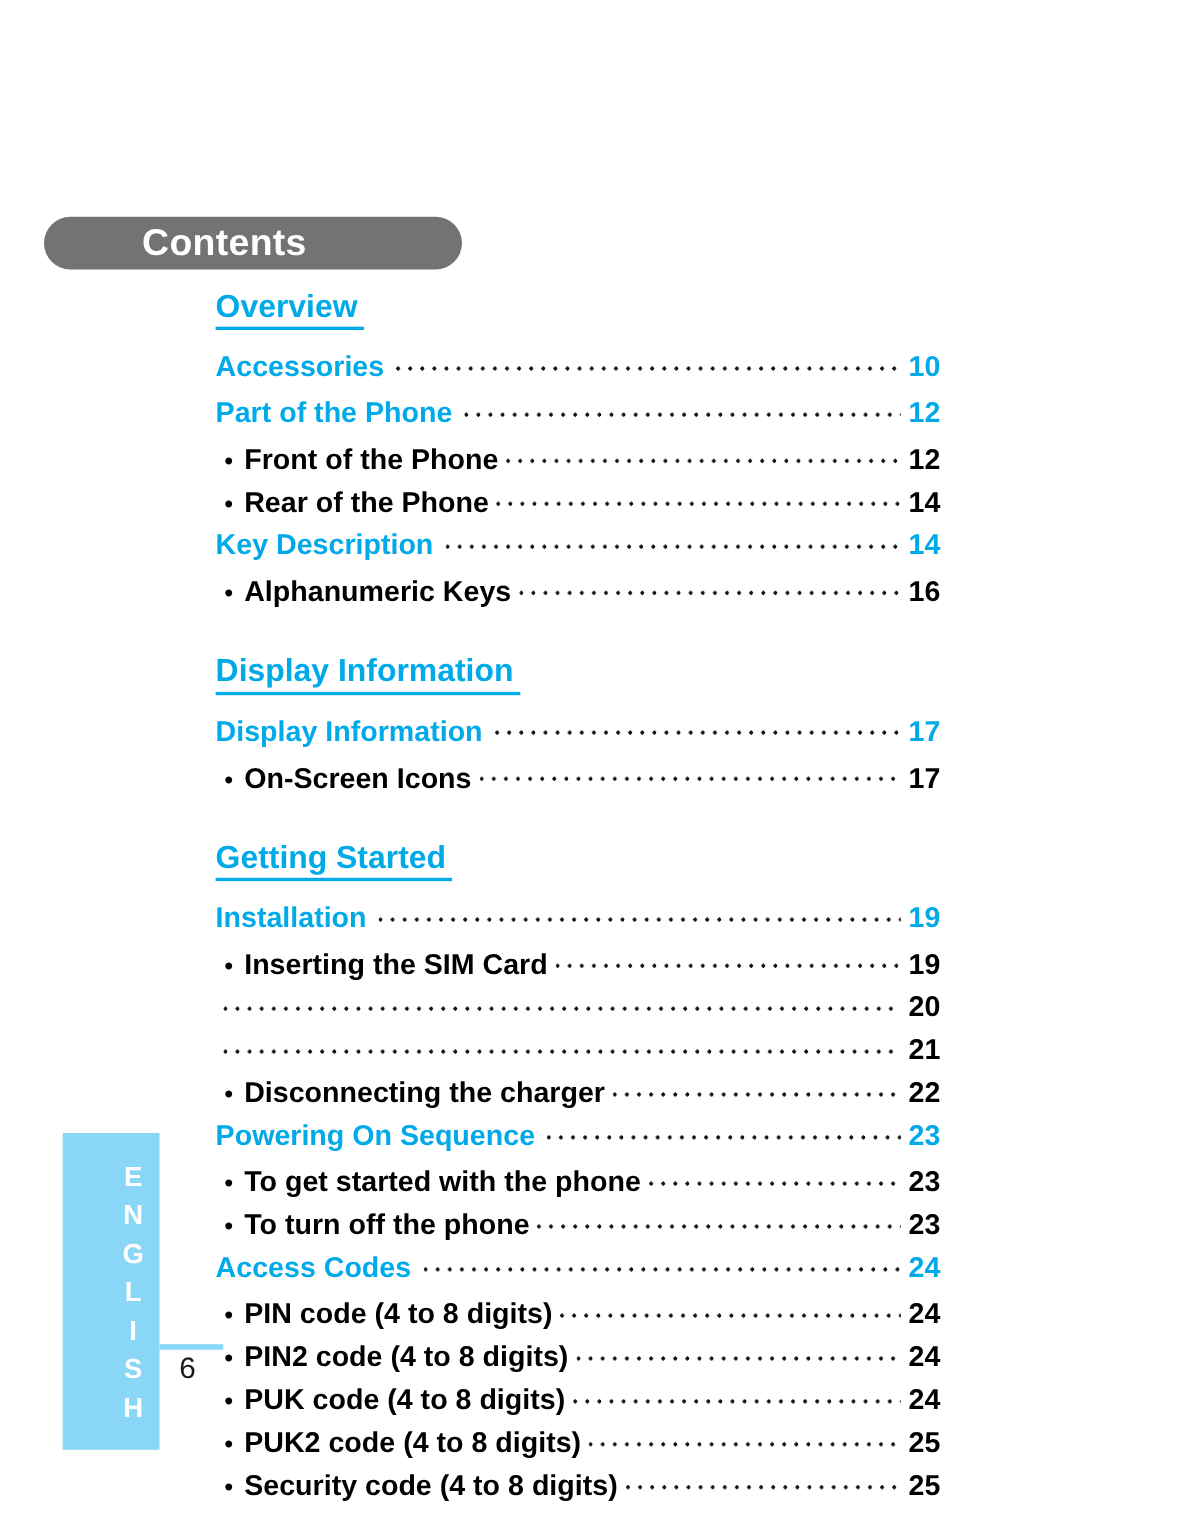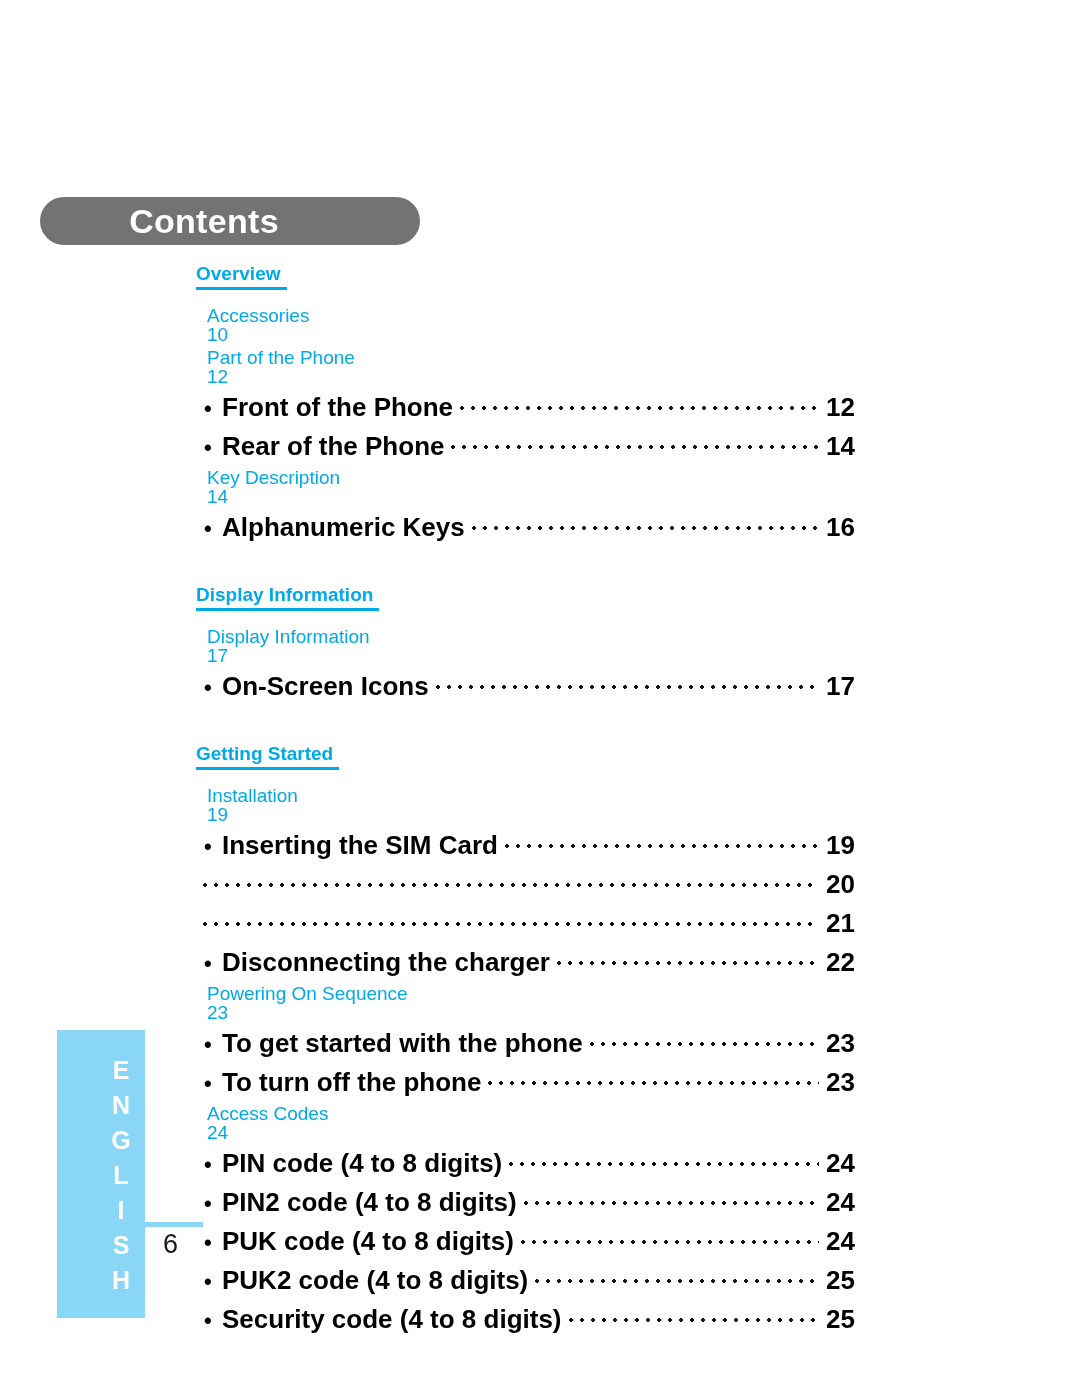--- a/index.html
+++ b/index.html
@@ -47,21 +47,21 @@
     left: 196px;
     top: 264px;
     width: 672px;
   }
 
   .section {
     margin-bottom: 0;
   }
   .section-heading {
     color: #00a9e8;
-    font-size: 19px;
+    font-size: 29px;
     font-weight: bold;
     line-height: 1.05;
     display: inline-block;
     border-bottom: 3px solid #00a9e8;
     padding-bottom: 3px;
     padding-right: 6px;
     margin-bottom: 12px;
   }
 
   
@@ -94,27 +94,26 @@
     background-repeat: repeat-x;
   }
   .entry-page {
     flex: 0 0 auto;
     width: 42px;
     text-align: left;
   }
 
   
   .entry.major {
-    font-size: 19px;
-    font-weight: normal;
+    font-size: 26px;
+    font-weight: bold;
     color: #00a9e8;
     margin-top: 4px;
     margin-bottom: 6px;
     height: 36px;
-    flex-direction: column;
   }
   .entry.major .entry-page { color: #00a9e8; }
   .entry.major .entry-leader { margin-left: 11px; }
 
   
   .entry.sub {
     font-size: 26px;
     font-weight: bold;
     color: #000000;
     margin-bottom: 4px;

